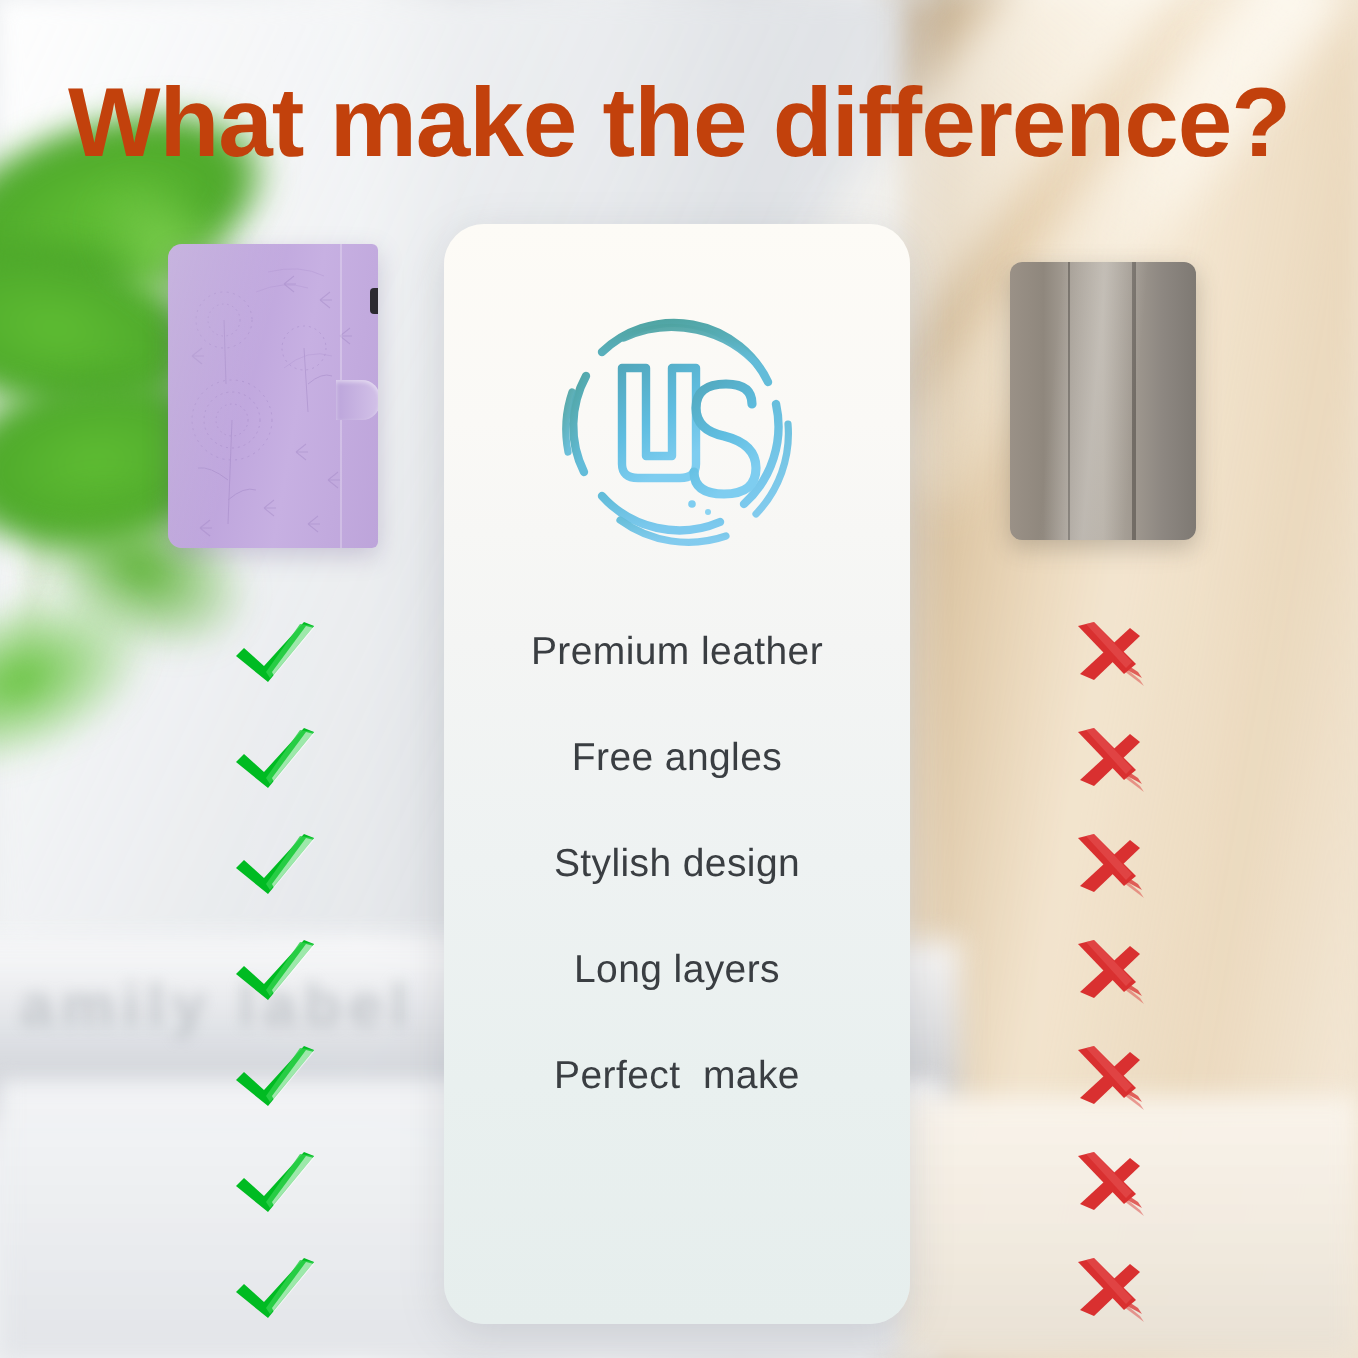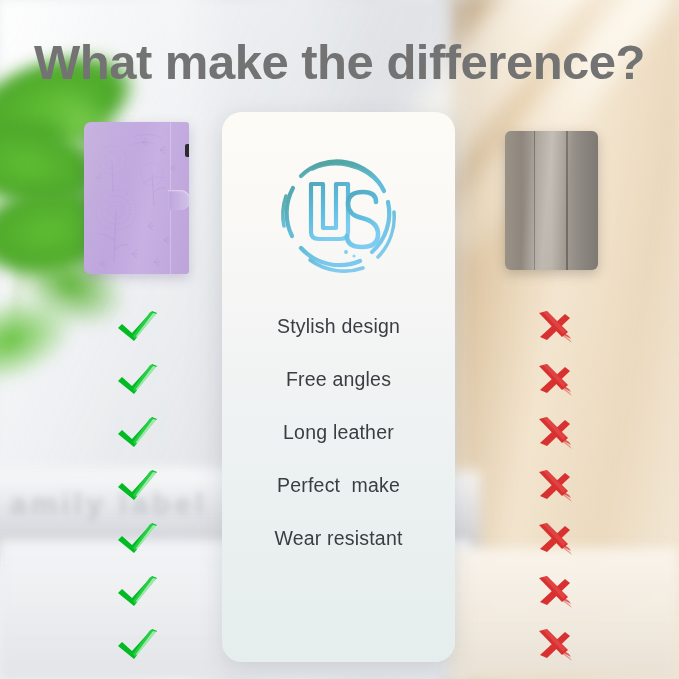--- a/index.html
+++ b/index.html
@@ -124,21 +124,21 @@
     transform: rotate(7deg);
   }
 
   
   .title {
     position: absolute;
     left: 0; right: 0; top: 34px;
     text-align: center;
     font-size: 49px;
     font-weight: bold;
-    color: #737373;
+    color: #c2410c;
     letter-spacing: -0.5px;
     white-space: nowrap;
     font-family: "Liberation Sans", sans-serif;
   }
 
   
   .product-left {
     position: absolute;
     left: 84px; top: 122px;
     width: 105px; height: 152px;
@@ -366,34 +366,34 @@
 
       <path d="M108 62 Q108 52 95 52 Q80 52 80 64 Q80 75 94 78 Q110 82 110 94 Q110 107 94 107 Q79 107 79 96" fill="none" stroke="url(#gradLetter)" stroke-width="4.6" stroke-linecap="round"></path>
       <path d="M93 44 L93 114" fill="none" stroke="url(#gradLetter)" stroke-width="3.4" stroke-linecap="round"></path>
 
       <circle cx="78" cy="112" r="1.9" fill="#7ecdf0"></circle>
       <circle cx="86" cy="116" r="1.5" fill="#8bd4f2"></circle>
     </svg>
 
     <div class="rows">
       <div class="row">
-        <span class="feature-text">Stylish design</span>
+        <span class="feature-text">Premium leather</span>
       </div>
       <div class="row">
         <span class="feature-text">Free angles</span>
       </div>
       <div class="row">
-        <span class="feature-text">Long leather</span>
+        <span class="feature-text">Stylish design</span>
+      </div>
+      <div class="row">
+        <span class="feature-text">Long layers</span>
       </div>
       <div class="row">
         <span class="feature-text">Perfect  make</span>
       </div>
-      <div class="row">
-        <span class="feature-text">Wear resistant</span>
-      </div>
     </div>
   </div>
 
   <div class="marks marks-left">
     <div class="mark-cell">
       <svg class="check-svg" width="44" height="34" viewBox="0 0 44 34" xmlns="http://www.w3.org/2000/svg">
         <path d="M2 18 L6 14 L16 23 L36 1 L41 3 L18 31 Z" fill="#00bb22"></path>
         <path d="M34 2 L41 3 L19 29 L17 26 Z" fill="#2ed04a" opacity="0.85"></path>
         <path d="M37 3 L41 4 L21 28 L20 26 Z" fill="#ffffff" opacity="0.55"></path>
       </svg>

